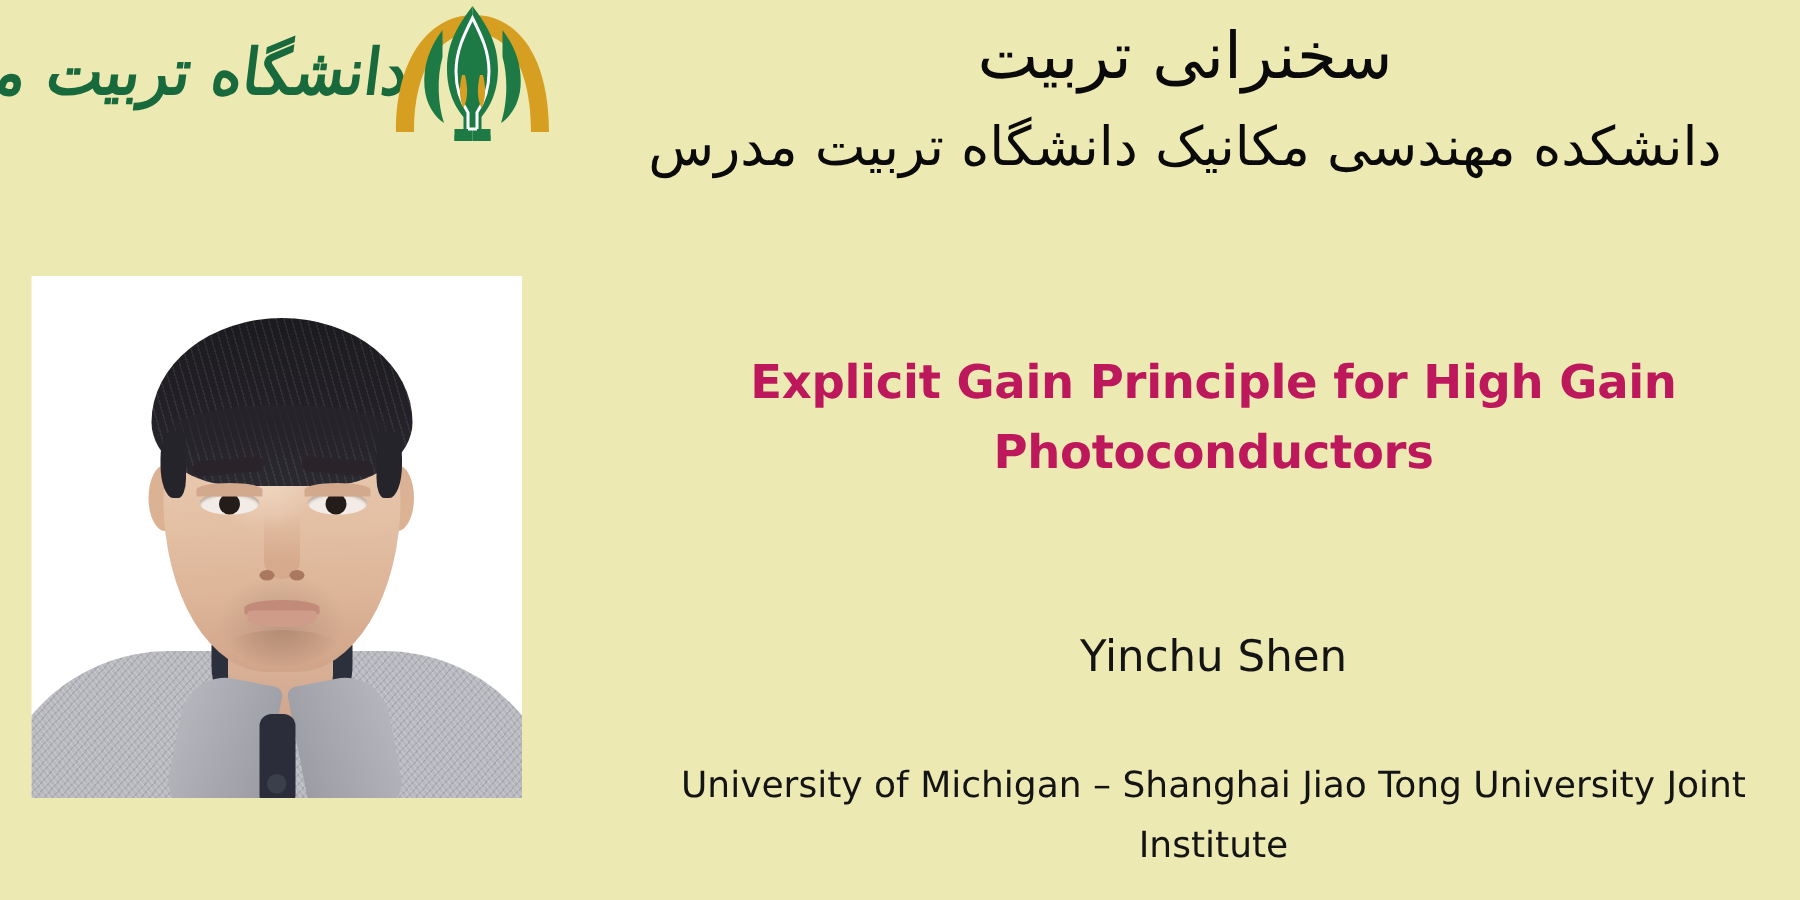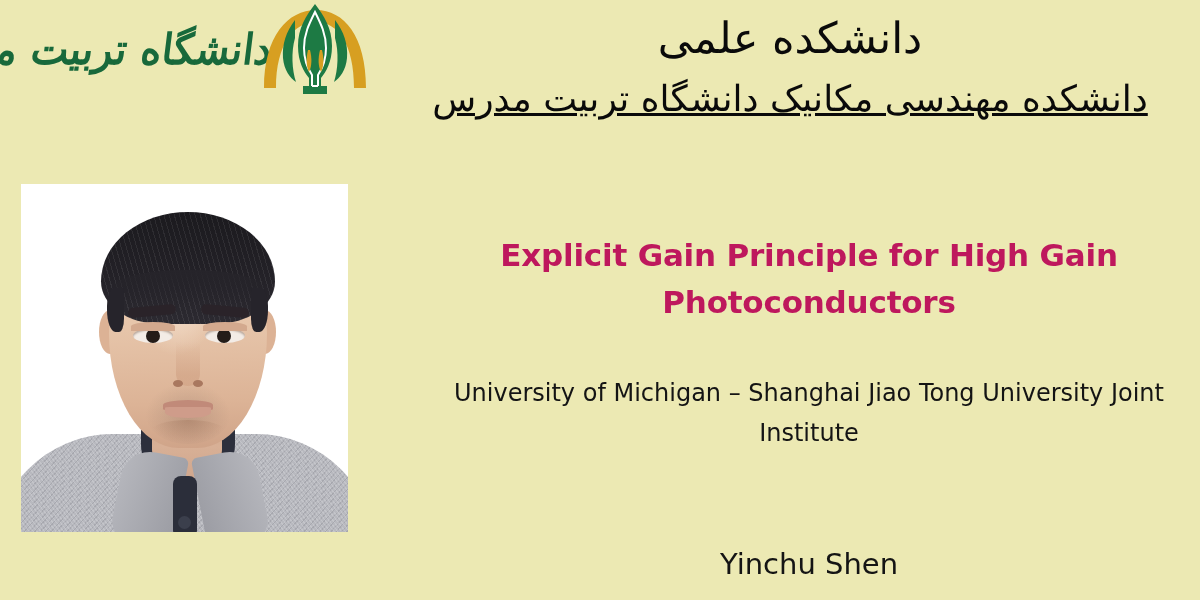--- a/index.html
+++ b/index.html
@@ -82,21 +82,20 @@
     line-height: 64px;
     font-weight: 400;
     white-space: nowrap;
   }
   .fa-line-2 {
     font-family: "DejaVu Serif", serif;
     font-size: 36px;
     line-height: 58px;
     font-weight: 400;
     white-space: nowrap;
-    text-decoration: underline;
   }
 
   
   #speaker-photo {
     position: absolute;
     left: 21px;
     top: 184px;
     width: 327px;
     height: 348px;
     background: #ffffff;
@@ -331,21 +330,21 @@
           <path d="M46 48 C44 56 44 64 47 70 C50 64 50 56 48 48 Z" fill="#d79f21"></path>
           <path d="M60 48 C62 56 62 64 59 70 C56 64 56 56 58 48 Z" fill="#d79f21"></path>
 
           <rect x="41" y="84" width="9" height="8" fill="#1d7a44"></rect>
           <rect x="56" y="84" width="9" height="8" fill="#1d7a44"></rect>
         </svg>
       </div>
     </div>
 
     <div id="header-text">
-      <div class="fa-line-1">دانشکده علمی</div>
+      <div class="fa-line-1">سخنرانی تربیت</div>
       <div class="fa-line-2">دانشکده مهندسی مکانیک دانشگاه تربیت مدرس</div>
     </div>
 
   </div>
 
   <div id="speaker-photo">
     <div class="ph ph-jacket"></div>
     <div class="ph ph-jacket-tex"></div>
     <div class="ph ph-collar"></div>
     <div class="ph ph-neck"></div>
@@ -375,17 +374,17 @@
     <div class="ph ph-nose"></div>
     <div class="ph ph-nostril-l"></div>
     <div class="ph ph-nostril-r"></div>
     <div class="ph ph-lip-top"></div>
     <div class="ph ph-lip-bot"></div>
     <div class="ph ph-chin-shadow"></div>
   </div>
 
   <div id="content-text">
     <h1 id="talk-title">Explicit Gain Principle for High Gain Photoconductors</h1>
+    <div id="speaker-name">Yinchu Shen</div>
     <div id="speaker-affiliation">University of Michigan – Shanghai Jiao Tong University Joint Institute</div>
-    <div id="speaker-name">Yinchu Shen</div>
   </div>
 
 </div>
 
 </body></html>

